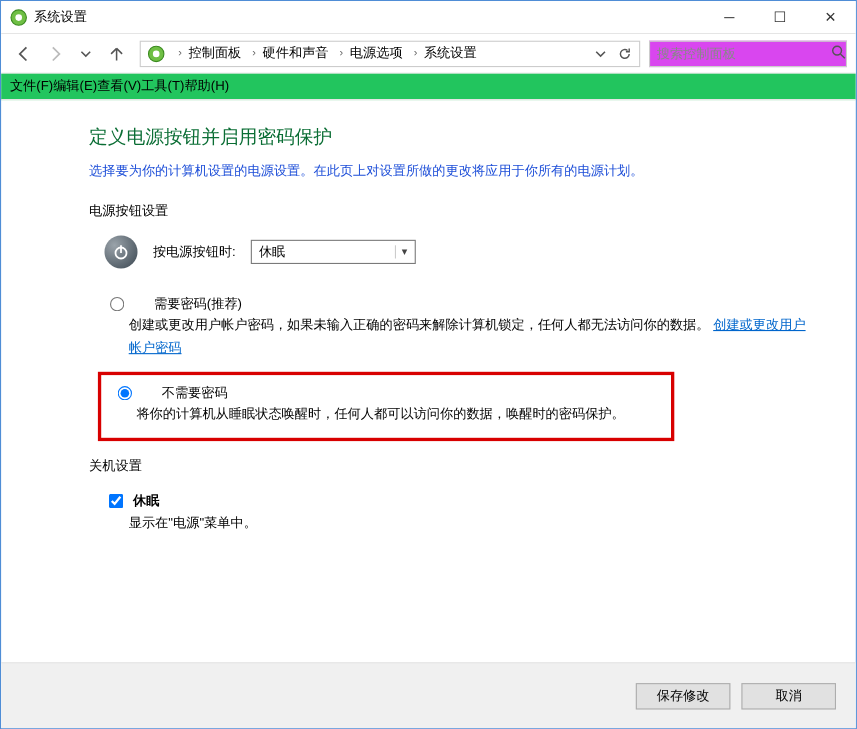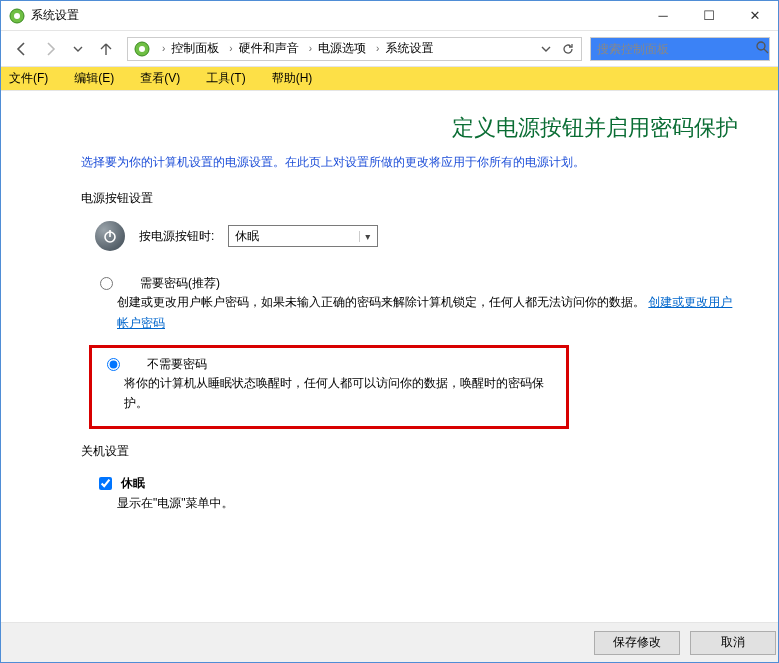--- a/index.html
+++ b/index.html
@@ -54,44 +54,44 @@
     width:16px; height:16px; margin-right:6px;
     display:flex; align-items:center; justify-content:center;
   }
   .crumb { display:flex; align-items:center; height:100%; padding:0 2px; }
   .crumb span { padding:0 2px; }
   .crumb .sep { color:#666; padding:0 4px; font-size:10px; }
   .addr-tail { margin-left:auto; display:flex; }
   .addr-tailbtn { width:22px; height:22px; display:flex; align-items:center; justify-content:center; color:#555; }
   .searchbox {
     width:180px; height:24px; border:1px solid #ccc; display:flex; align-items:center;
-    padding:0 4px; background:#3b82f6;
+    padding:0 4px; background:#d946ef;
   }
   .searchbox input {
     border:none; outline:none; flex:1; font-size:12px; color:#000;
     font-family:inherit; background:transparent;
   }
   .searchbox input::placeholder { color:#888; }
   .searchbox .sicon { color:#555; font-size:13px; padding:0 2px; }
 
   
   .menubar {
     display:flex; align-items:center; height:24px;
-    padding:0 8px; gap:26px;
+    padding:0 8px; gap:0;
     border-bottom:1px solid #e5e5e5;
-    background:#fde047;
+    background:#22c55e;
   }
   .menuitem { }
 
   
   .content {
     flex:1; overflow:auto; padding:22px 40px 10px 80px;
   }
   .page-title {
-    color:#0a6d34; font-size:22px; margin-bottom:10px;text-align:right;
+    color:#0a6d34; font-size:17px; margin-bottom:10px;
   }
   .page-desc { color:#1d4ed8; margin-bottom:18px; line-height:1.6; }
 
   .section-head { margin:2px 0 14px 0; }
 
   .pwrbtn-row {
     display:flex; align-items:center; gap:14px; padding-left:14px; margin-bottom:24px;
   }
   .pwrbtn-icon {
     width:30px; height:30px; border-radius:50%;
@@ -107,33 +107,33 @@
 
   .radio-block { padding-left:14px; margin-bottom:12px; }
   .radio-row { display:flex; align-items:flex-start; gap:24px; }
   .radio-row input[type=radio] { margin-top:2px; }
   .radio-label { }
   .radio-desc { padding-left:22px; line-height:1.7; color:#000; }
   a.link { color:#0066cc; text-decoration:underline; }
 
   .highlight-box {
     border:3px solid #d80000; padding:8px 10px 12px 10px; margin-left:8px; margin-bottom:14px;
-    width:480px;
+    width:524px;
   }
 
   .chk-block { padding-left:14px; margin-bottom:8px; }
   .chk-row { display:flex; align-items:center; gap:6px; }
   .chk-row label { font-weight:bold; }
   .chk-desc { padding-left:22px; line-height:1.7; }
 
   
   .footer {
-    height:40px; border-top:1px solid #e5e5e5;
+    height:60px; border-top:1px solid #e5e5e5;
     display:flex; align-items:center; justify-content:flex-end;
-    padding:0 2px; gap:10px; background:#f0f0f0;
+    padding:0 18px; gap:10px; background:#f0f0f0;
   }
   .btn {
     min-width:86px; height:24px; border:1px solid #adadad;
     background:#e1e1e1; display:flex; align-items:center; justify-content:center;
     font-size:12px; font-family:inherit; padding:0 14px;
   }
 </style>
 </head>
 <body>
 

